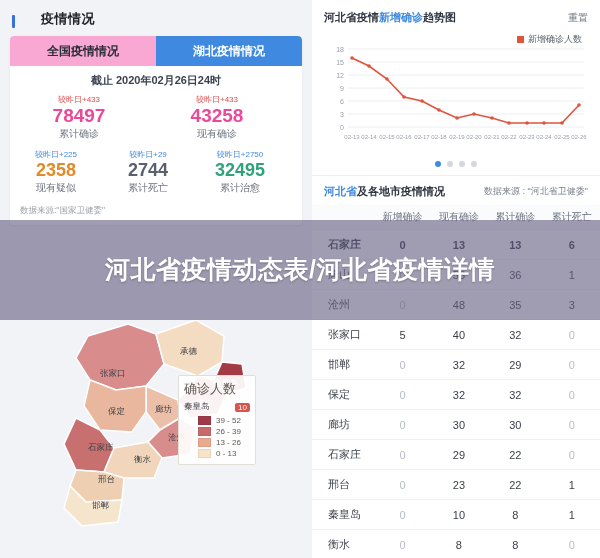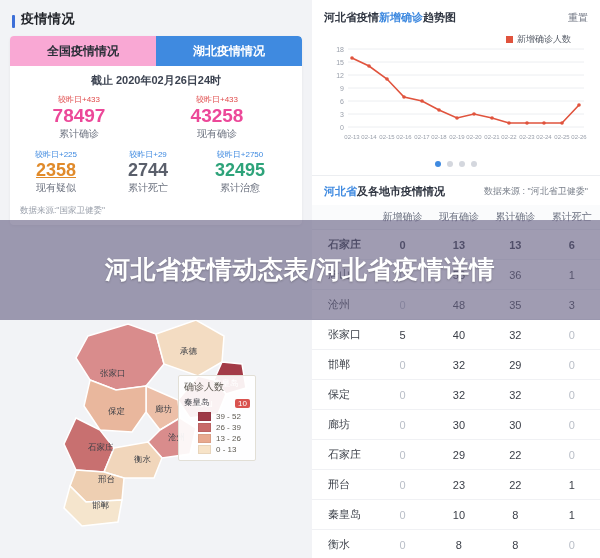--- a/index.html
+++ b/index.html
@@ -18,20 +18,21 @@
   
   .left-panel {
     position: absolute;
     left: 0; top: 0;
     width: 312px; height: 558px;
     background: #f2f3f6;
   }
   .panel-title-bar {
     display: flex; align-items: flex-end;
     padding: 10px 12px 8px 12px;
+    gap: 20px;
   }
   .panel-title-bar .bar {
     width: 3px; height: 13px;
     background: #3d6fd8;
     margin-right: 6px;
     border-radius: 1px;
   }
   .panel-title-bar .txt {
     font-size: 13px; font-weight: bold; color: #22242a;
     letter-spacing: .5px;
@@ -81,21 +82,21 @@
     color: #e04a4a;
     margin-bottom: 1px;
   }
   .stat .delta.blue { color: #3f8ae0; }
   .stat .num {
     font-size: 19px;
     font-weight: bold;
     line-height: 1.05;
   }
   .stat .num.red { color: #ec4899; }
-  .stat .num.orange { color: #e08a2a; text-decoration: underline; }
+  .stat .num.orange { color: #e08a2a; }
   .stat .num.gray { color: #5a5f6b; }
   .stat .num.green { color: #2ea37a; }
   .stat .lbl {
     font-size: 10px;
     color: #6d7380;
     margin-top: 1px;
   }
   .stat-row.second .num { font-size: 18px; }
 
   .src-note {
@@ -123,21 +124,21 @@
   .legend {
     position: absolute;
     right: 56px; top: 75px;
     width: 78px;
     background: rgba(255,255,255,.92);
     border: 1px solid #e2dfd6;
     border-radius: 2px;
     padding: 4px 5px;
   }
   .legend .lgd-title {
-    font-size: 10px; color: #5e5a52; margin-bottom: 3px;
+    font-size: 13px; color: #5e5a52; margin-bottom: 3px;
   }
   .legend .lgd-row {
     display: flex; align-items: center;
     font-size: 8px; color: #5e5a52;
     margin-bottom: 2px;
     margin-left: 14px;
   }
   .legend .sw {
     width: 13px; height: 9px;
     margin-right: 5px;
@@ -170,21 +171,21 @@
   .rp-head .reset {
     font-size: 10px; color: #6d7380;
   }
 
   .chart-card {
     margin: 0 10px;
     height: 138px;
     position: relative;
   }
   .chart-legend {
-    position: absolute; right: 19px; top: 2px;
+    position: absolute; right: 8px; top: 2px;
     display: flex; align-items: center;
     font-size: 9px; color: #555b66; padding-left: 24px;
   }
   .chart-legend .dot {
     width: 7px; height: 7px; background: #e0533d;
     margin-right: 4px;
   }
   .dots {
     position: absolute; left: 0; right: 0; bottom: 2px;
     display: flex; justify-content: center; gap: 6px;

